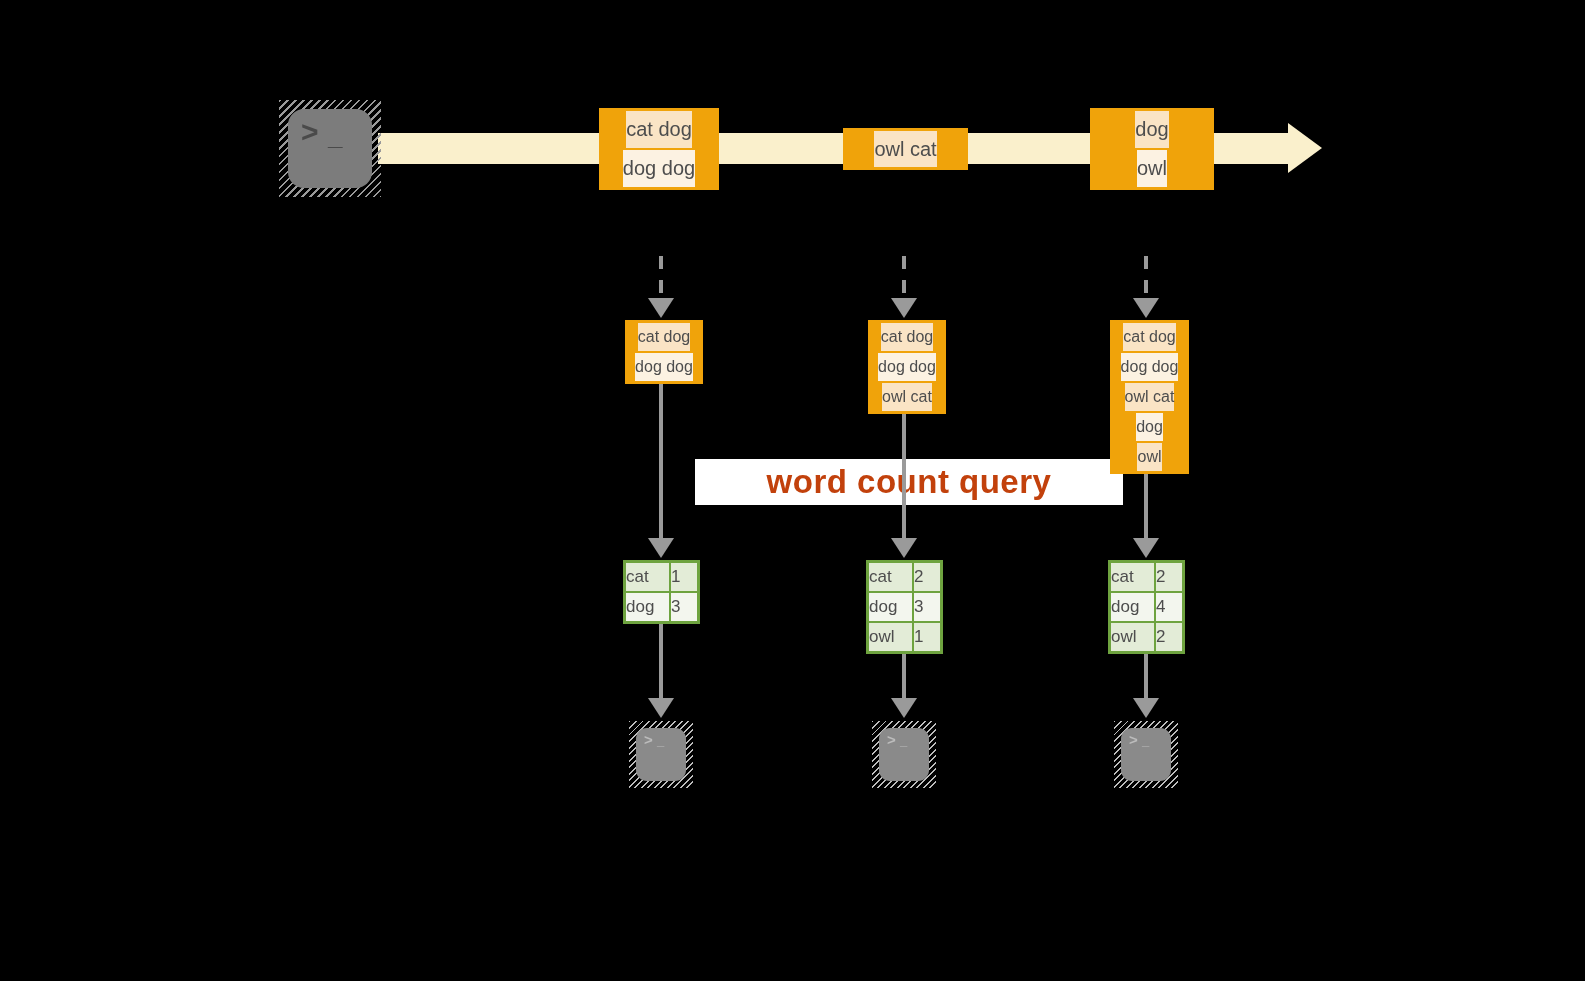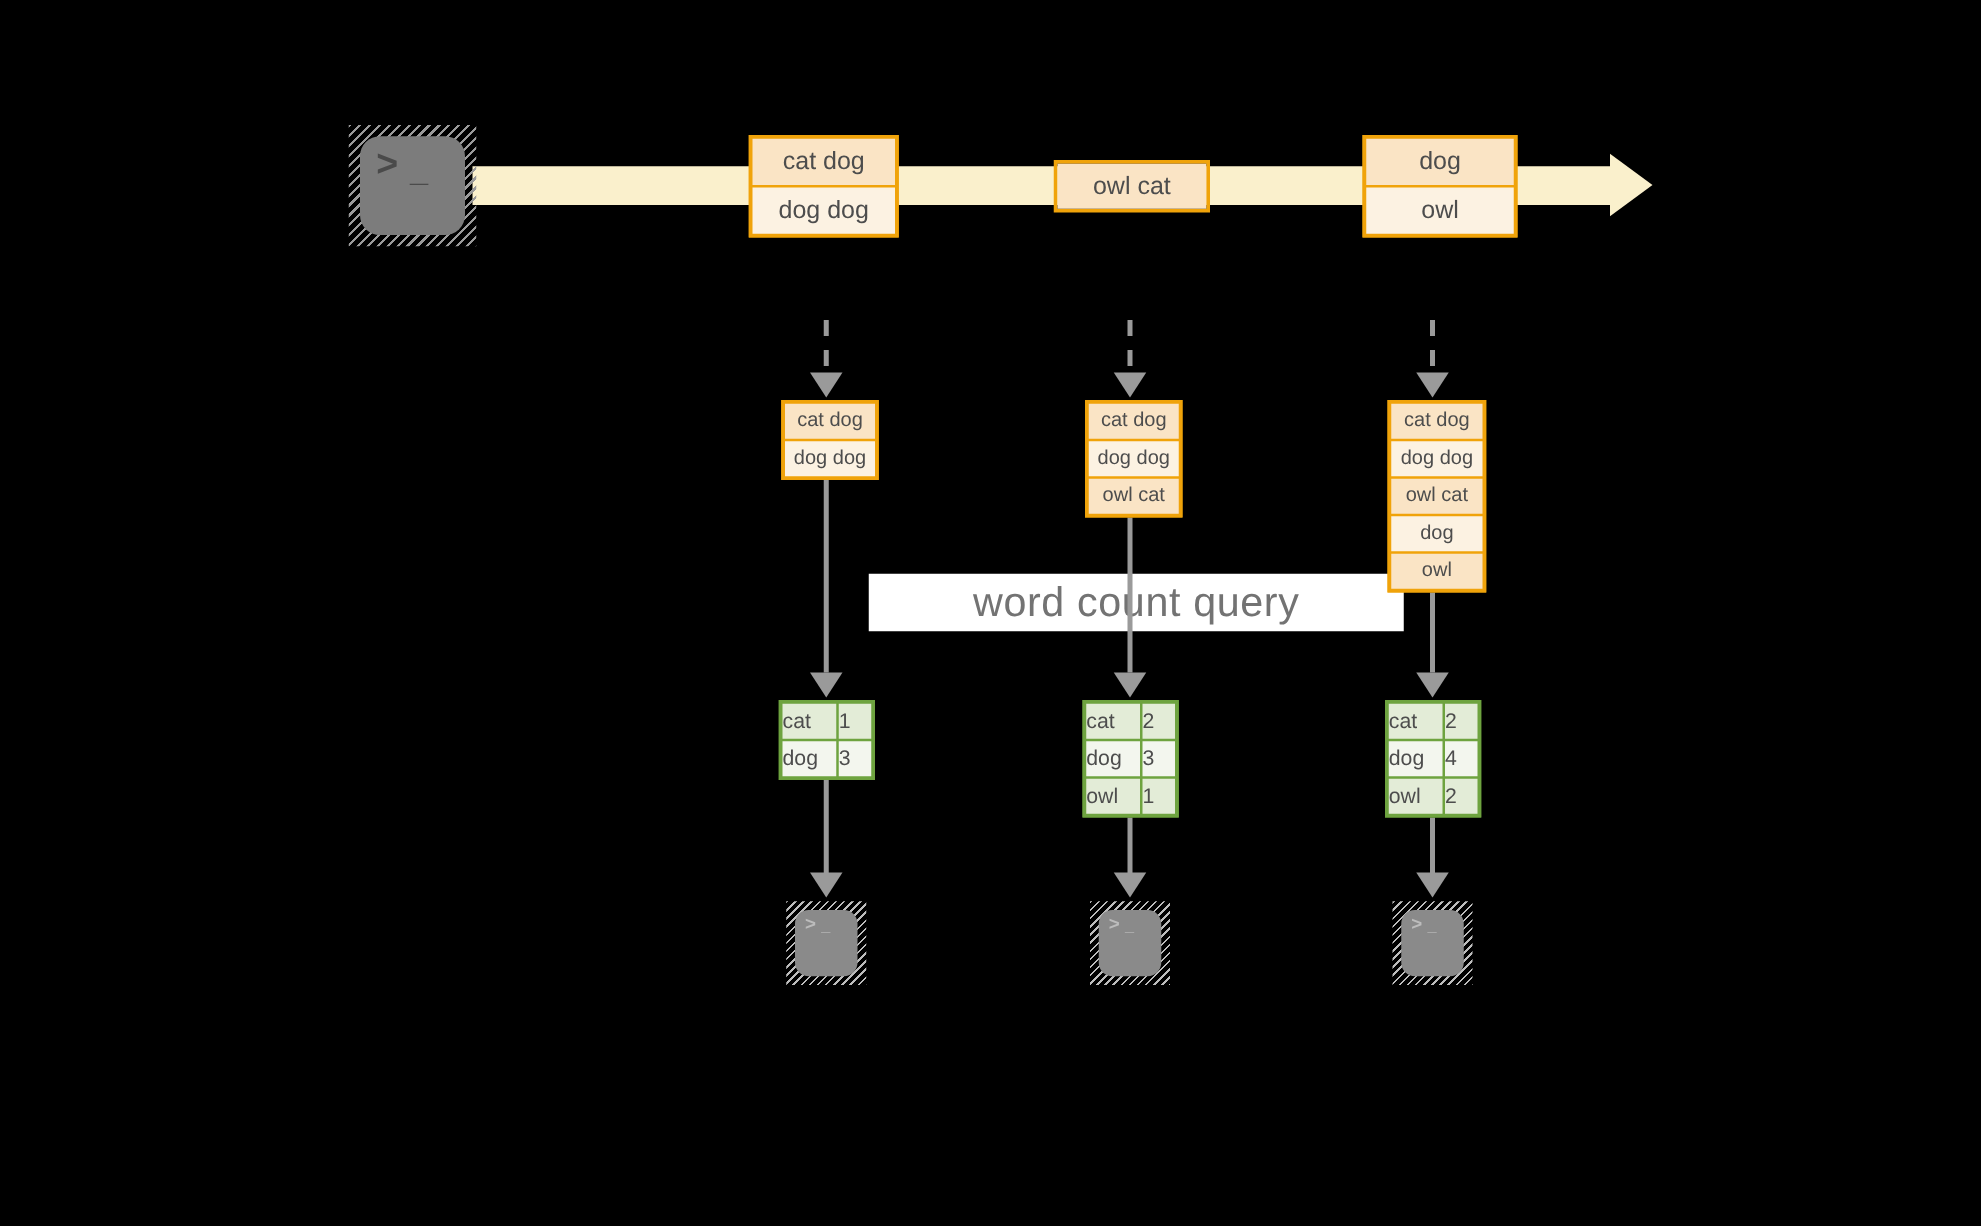--- a/index.html
+++ b/index.html
@@ -17,41 +17,41 @@
   .term.big .cur{left:40px;top:14px;font-size:26px;}
   .term.small{background:repeating-linear-gradient(135deg,#bdbdbd 0 1.4px,transparent 1.4px 4.6px);}
   .term.small .chev{left:8px;top:4px;font-size:15px;color:#bcbcbc;}
   .term.small .cur{left:21px;top:6px;font-size:13px;color:#bcbcbc;}
   
   .band{position:absolute;left:378px;top:133px;width:910px;height:31px;background:#FAF0CC;z-index:0;}
   .band-head{position:absolute;left:1288px;top:123px;width:0;height:0;z-index:0;
     border-top:25px solid transparent;border-bottom:25px solid transparent;border-left:34px solid #FAF0CC;}
   
   .obox{position:absolute;display:flex;flex-direction:column;gap:2px;z-index:3;
-    background:#F0A30A;border:3px solid #F0A30A;}
+    background:#F0A30A;border:3px solid #F0A30A;align-items:center;}
   .obox .ocell{text-align:center;color:#4d4d4d;}
   .obox.ev .ocell{height:37px;line-height:37px;font-size:20px;}
   .obox.ev1{left:599px;top:108px;width:114px;}
   .obox.ev2{left:843px;top:128px;width:119px;}
   .obox.ev2 .ocell{height:36px;line-height:36px;}
   .obox.ev3{left:1090px;top:108px;width:118px;}
   .obox.stack .ocell{height:28px;line-height:28px;font-size:16px;}
   .obox.s1{left:625px;top:320px;width:72px;}
   .obox.s2{left:868px;top:320px;width:72px;}
   .obox.s3{left:1110px;top:320px;width:73px;}
   .fillA{background:#FAE4C5;}
   .fillB{background:#FCF2E2;}
   
   .vline{position:absolute;width:4px;background:#9a9a9a;z-index:2;}
   .vline.dashed{background:repeating-linear-gradient(180deg,#9a9a9a 0 13px,transparent 13px 24px);}
   .ahead{position:absolute;width:0;height:0;z-index:2;
     border-left:13px solid transparent;border-right:13px solid transparent;border-top:20px solid #9a9a9a;}
   
   .banner{position:absolute;left:695px;top:459px;width:428px;height:46px;background:#ffffff;z-index:1;
-    text-align:center;line-height:46px;font-size:33px;font-weight:400;color:#737373;letter-spacing:0.5px;}
+    text-align:center;line-height:46px;font-size:33px;font-weight:700;color:#c2410c;letter-spacing:0.5px;}
   
   .gtable{position:absolute;display:grid;grid-template-columns:43px 26px;gap:2px;z-index:3;
     background:#6EA33F;border:3px solid #6EA33F;}
   .gcell{height:28px;line-height:28px;text-align:left;font-size:17px;color:#4d4d4d;}
   .growA{background:#E3ECD7;}
   .growB{background:#F3F6EE;}
   .gtable.t1{left:623px;top:560px;}
   .gtable.t2{left:866px;top:560px;}
   .gtable.t3{left:1108px;top:560px;}
 </style>

